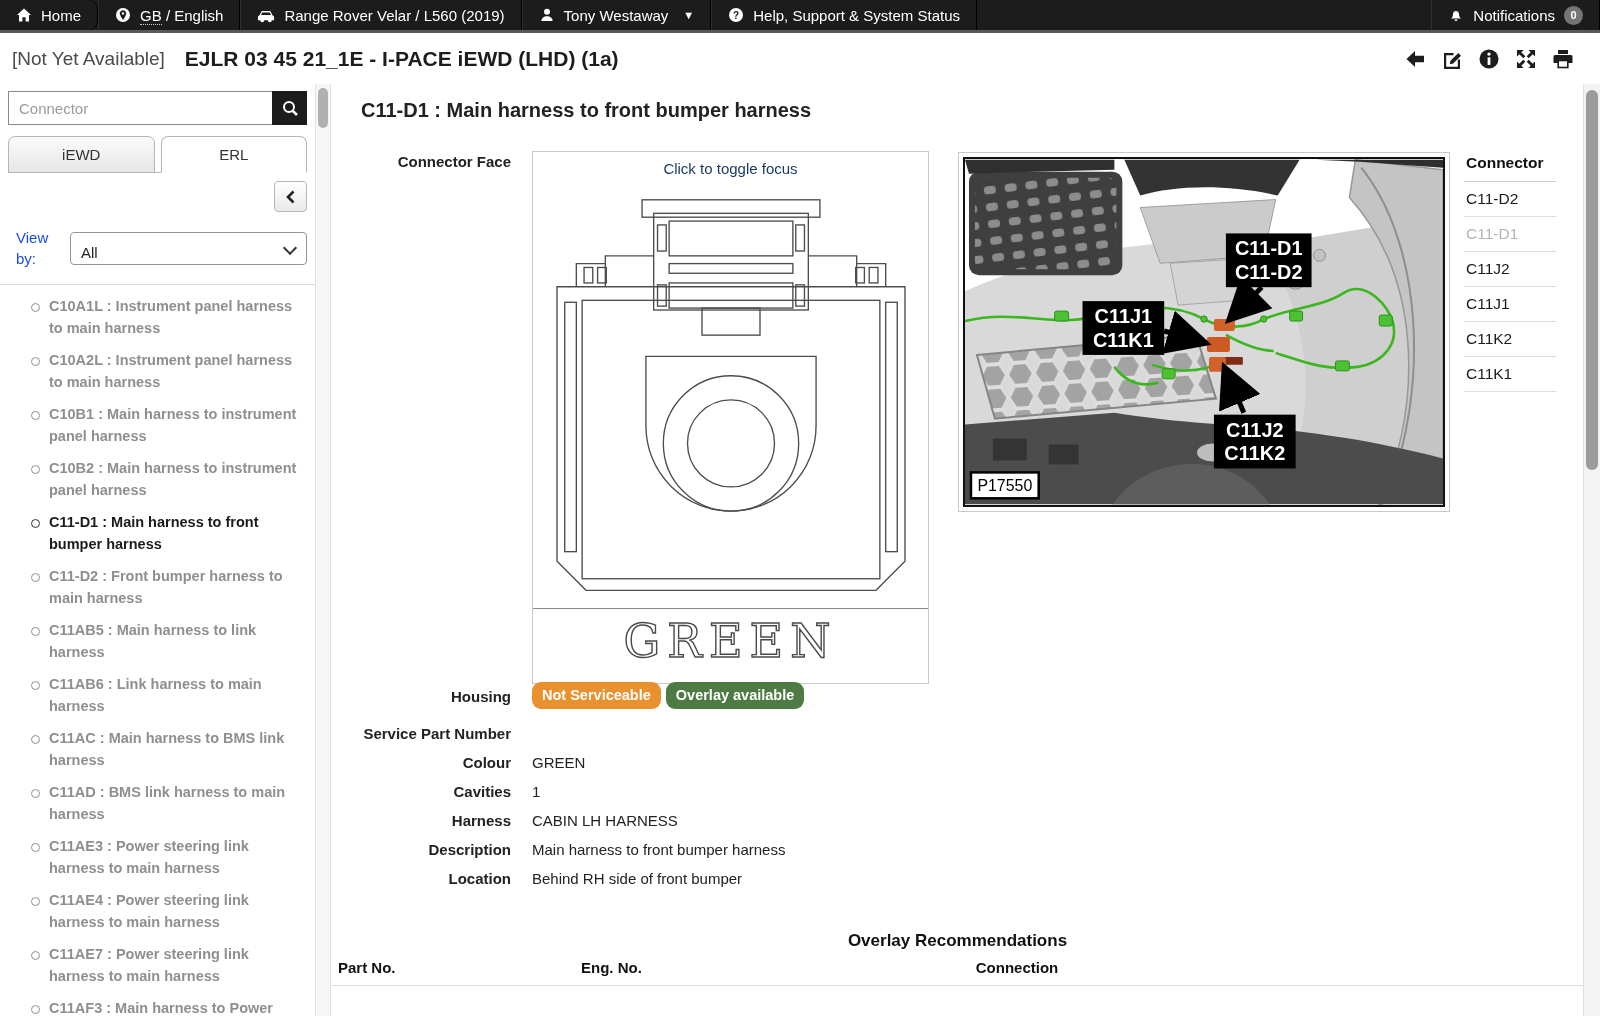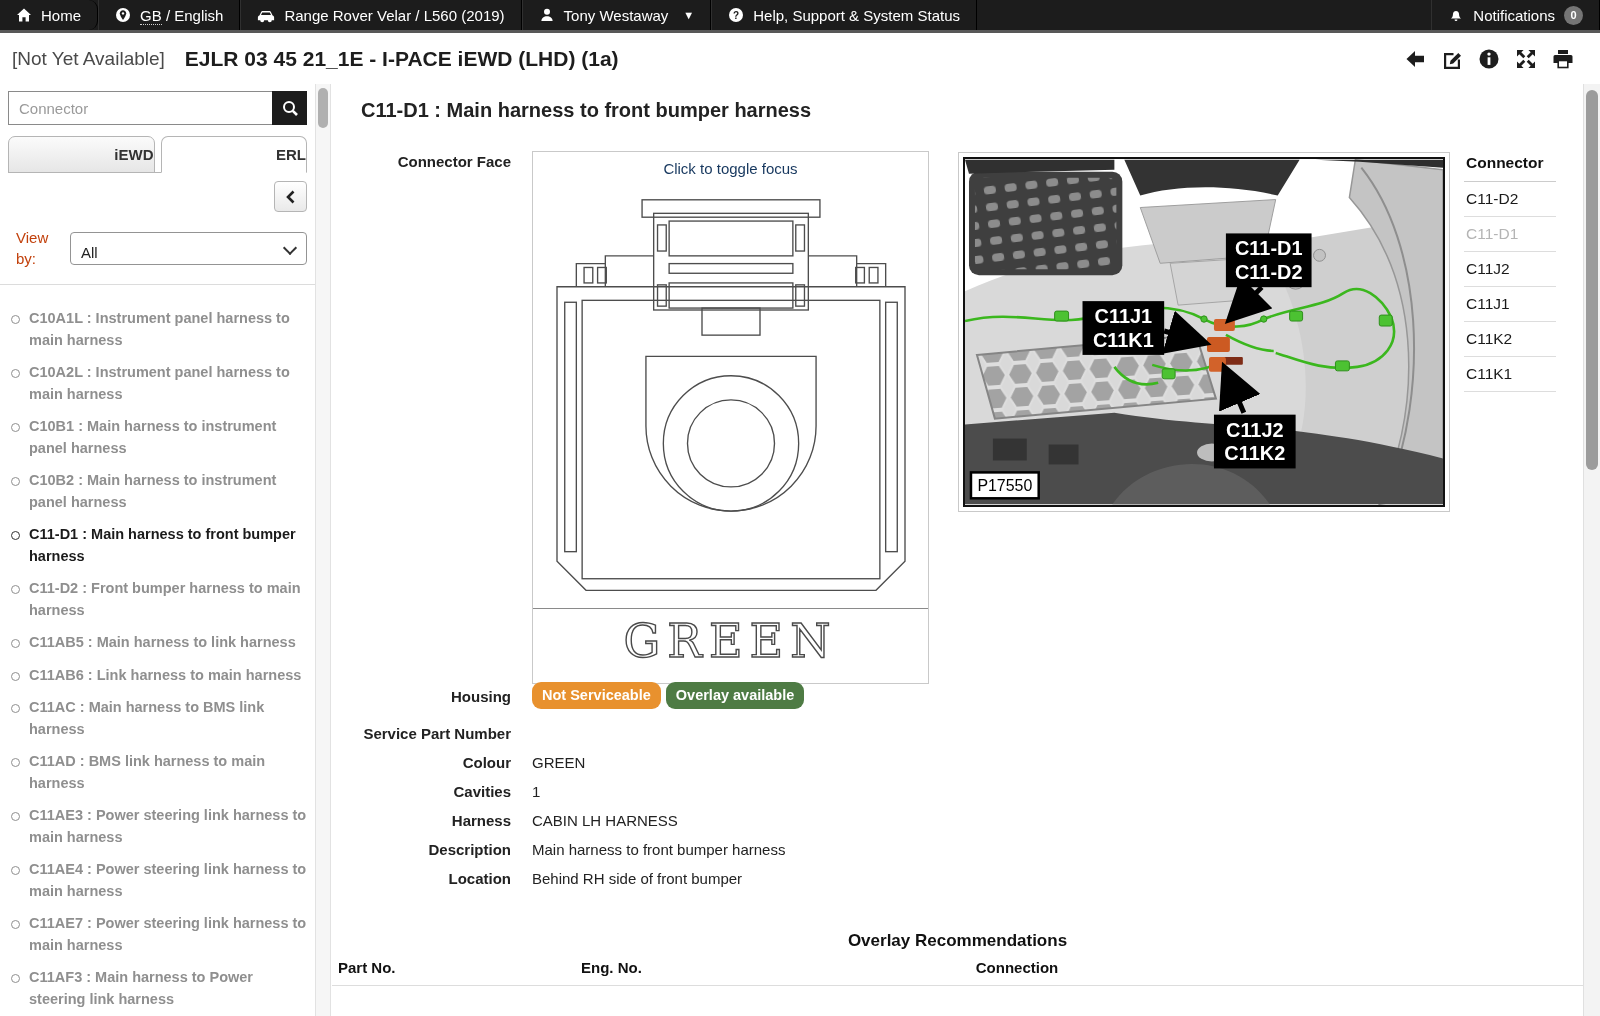--- a/index.html
+++ b/index.html
@@ -39,34 +39,34 @@
 
   
   .search-row { display:flex; margin:7px 8px 0 8px; height:34px; }
   .search-row input { flex:1; border:1px solid #8a8a8a; border-right:none; padding:0 10px;
     font-size:15px; color:#333; outline:none; font-family:inherit; }
   .search-row input::placeholder { color:#9a9a9a; }
   .search-btn { width:35px; background:#1c1c1c; border:1px solid #1c1c1c; display:flex;
     align-items:center; justify-content:center; cursor:pointer; }
   .tabs-row { display:flex; gap:6px; margin:11px 8px 0 8px; border-bottom:1px solid #b5b5b5; }
   .tab { flex:1; height:37px; margin-bottom:-1px; border:1px solid #b5b5b5; border-radius:7px 7px 0 0;
-    display:flex; align-items:center; justify-content:flex-end; font-size:15px; font-weight:bold; color:#333;
+    display:flex; align-items:center; justify-content:center; font-size:15px; font-weight:normal; color:#333;
     background:linear-gradient(#fbfbfb,#e6e6e6); cursor:pointer; }
   .tab.active { background:#fff; border-bottom:1px solid #fff; }
   .collapse-btn { width:33px; height:31px; margin:8px 8px 0 auto; border:1px solid #b5b5b5; border-radius:4px;
     background:linear-gradient(#fff,#e9e9e9); display:flex; align-items:center; justify-content:center; cursor:pointer; }
   .viewby { display:flex; align-items:center; gap:12px; margin:15px 8px 0 16px; }
-  .viewby-label { font-size:15px; color:#c2410c; width:42px; line-height:21px; }
+  .viewby-label { font-size:15px; color:#1d4ed8; width:42px; line-height:21px; }
   .select-wrap { position:relative; flex:1; }
   .select-wrap select { width:100%; height:33px; border:1px solid #949494; border-radius:4px; background:#fff;
     font-size:15px; color:#222; padding:8px 28px 0 10px; appearance:none; -webkit-appearance:none; font-family:inherit; }
   .select-wrap::after { content:""; position:absolute; right:12px; top:11px; width:8px; height:8px;
     border-right:2px solid #333; border-bottom:2px solid #333; transform:rotate(45deg); pointer-events:none; }
   .sb-divider { border-top:1px solid #dcdcdc; margin-top:15px; }
-  .conn-items { list-style:none; margin-top:18px; flex:1; overflow:hidden; padding-right:6px; }
+  .conn-items { list-style:none; margin-top:6px; flex:1; overflow:hidden; padding-right:6px;padding-left:20px; }
   .conn-items li { position:relative; padding:5px 2px 6px 29px; font-size:14.5px; font-weight:bold;
     color:#8f8f8f; line-height:21.5px; cursor:pointer; }
   .conn-items li::before { content:""; position:absolute; left:11px; top:12px; width:7px; height:7px;
     border:1.5px solid #8f8f8f; border-radius:50%; }
   .conn-items li.selected { color:#1b1b1b; }
   .conn-items li.selected::before { border-color:#333; }
 
   
   .main h1 { position:absolute; left:29px; top:15px; font-size:20px; color:#222; }
   .face-label { position:absolute; left:0; top:69px; width:179px; text-align:right;

